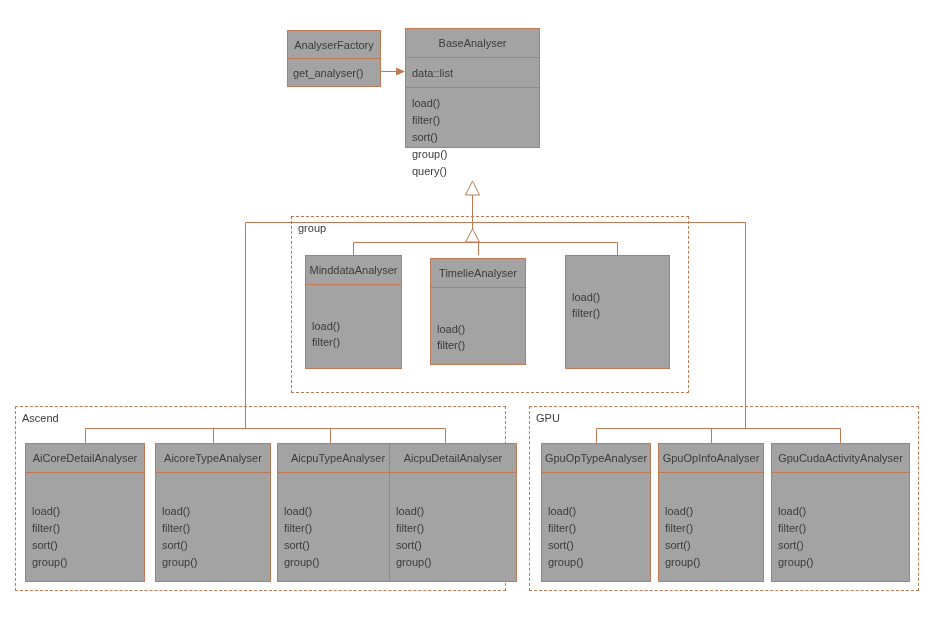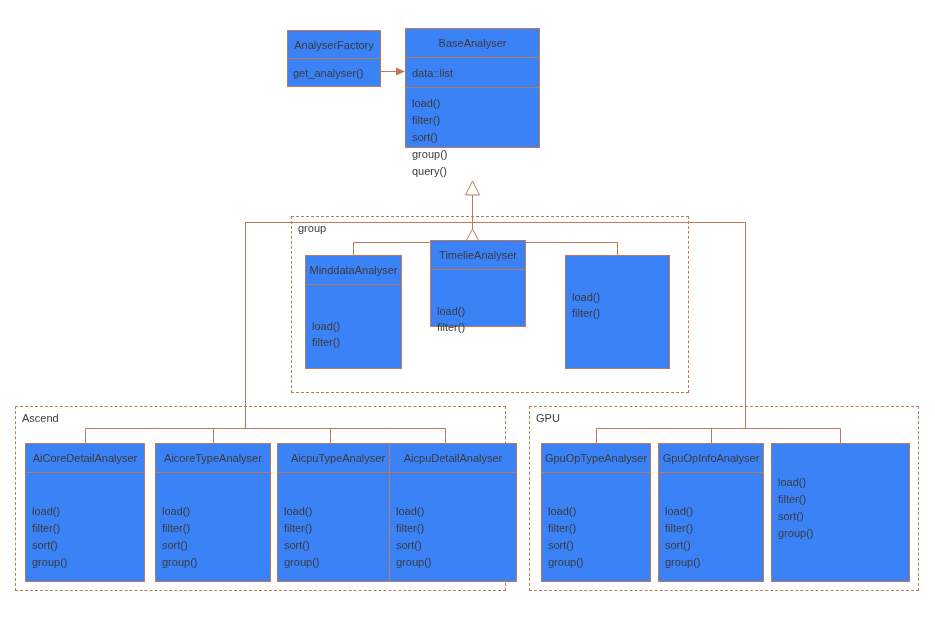--- a/index.html
+++ b/index.html
@@ -21,21 +21,21 @@
   .group-box {
     position:absolute;
     border:1px dashed var(--accent,#bf7a55);
     background:transparent;
   }
   .group-label { position:absolute; top:5px; left:6px; white-space:nowrap; }
 
   .class-box {
     position:absolute;
     border:1px solid var(--accent,#bf7a55);
-    background:#3b82f6;
+    background:#a3a3a3;
   }
   .class-title {
     height:29px;
     border-bottom:1px solid var(--accent,#bf7a55);
     display:flex; align-items:center; justify-content:center;
     text-align:center;
     padding:0 2px;
     white-space:nowrap;
     overflow:hidden;
   }
@@ -122,21 +122,21 @@
   </div>
 
   <div class="class-box" style="left:305px;top:255px;width:97px;height:114px">
     <div class="class-title">MinddataAnalyser</div>
     <div class="methods gap-lg">
       <div class="member-c">load()</div>
       <div class="member-c">filter()</div>
     </div>
   </div>
 
-  <div class="class-box" style="left:430px;top:240px;width:96px;height:87px">
+  <div class="class-box" style="left:430px;top:258px;width:96px;height:107px">
     <div class="class-title">TimelieAnalyser</div>
     <div class="methods gap-lg">
       <div class="member-c">load()</div>
       <div class="member-c">filter()</div>
     </div>
   </div>
 
   <div class="class-box" style="left:565px;top:255px;width:105px;height:114px">
     <div class="methods gap-lg">
       <div class="member-c">load()</div>
@@ -198,20 +198,21 @@
     <div class="class-title">GpuOpInfoAnalyser</div>
     <div class="methods gap-md">
       <div class="member">load()</div>
       <div class="member">filter()</div>
       <div class="member">sort()</div>
       <div class="member">group()</div>
     </div>
   </div>
 
   <div class="class-box" style="left:771px;top:443px;width:139px;height:139px">
+    <div class="class-title">GpuCudaActivityAnalyser</div>
     <div class="methods gap-md">
       <div class="member">load()</div>
       <div class="member">filter()</div>
       <div class="member">sort()</div>
       <div class="member">group()</div>
     </div>
   </div>
 
 </div>
 

